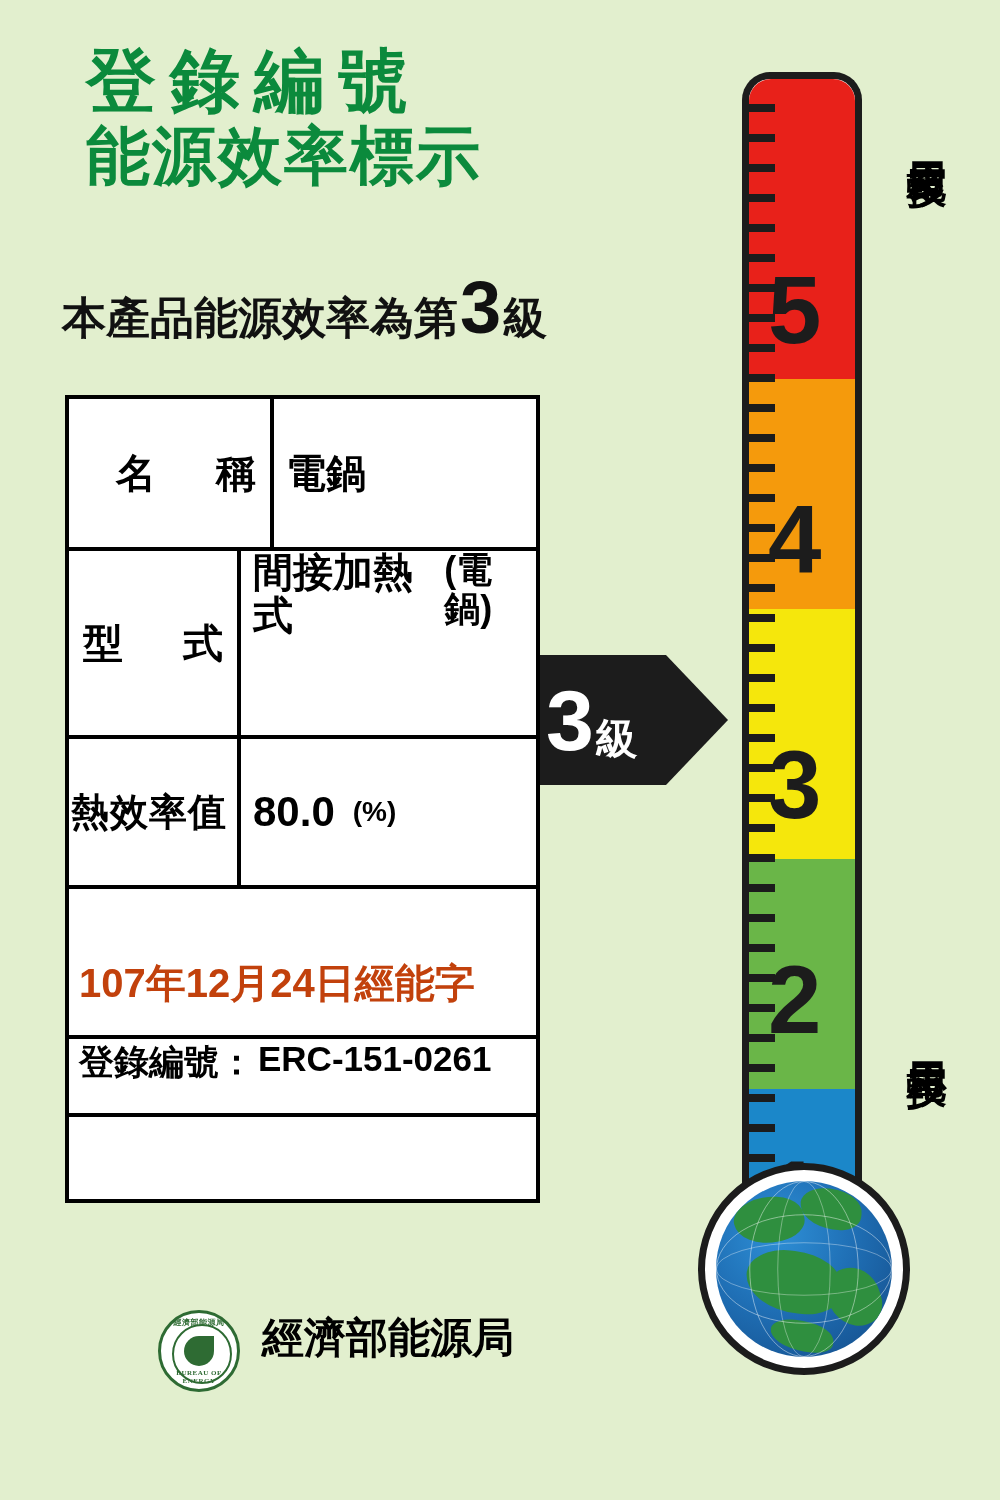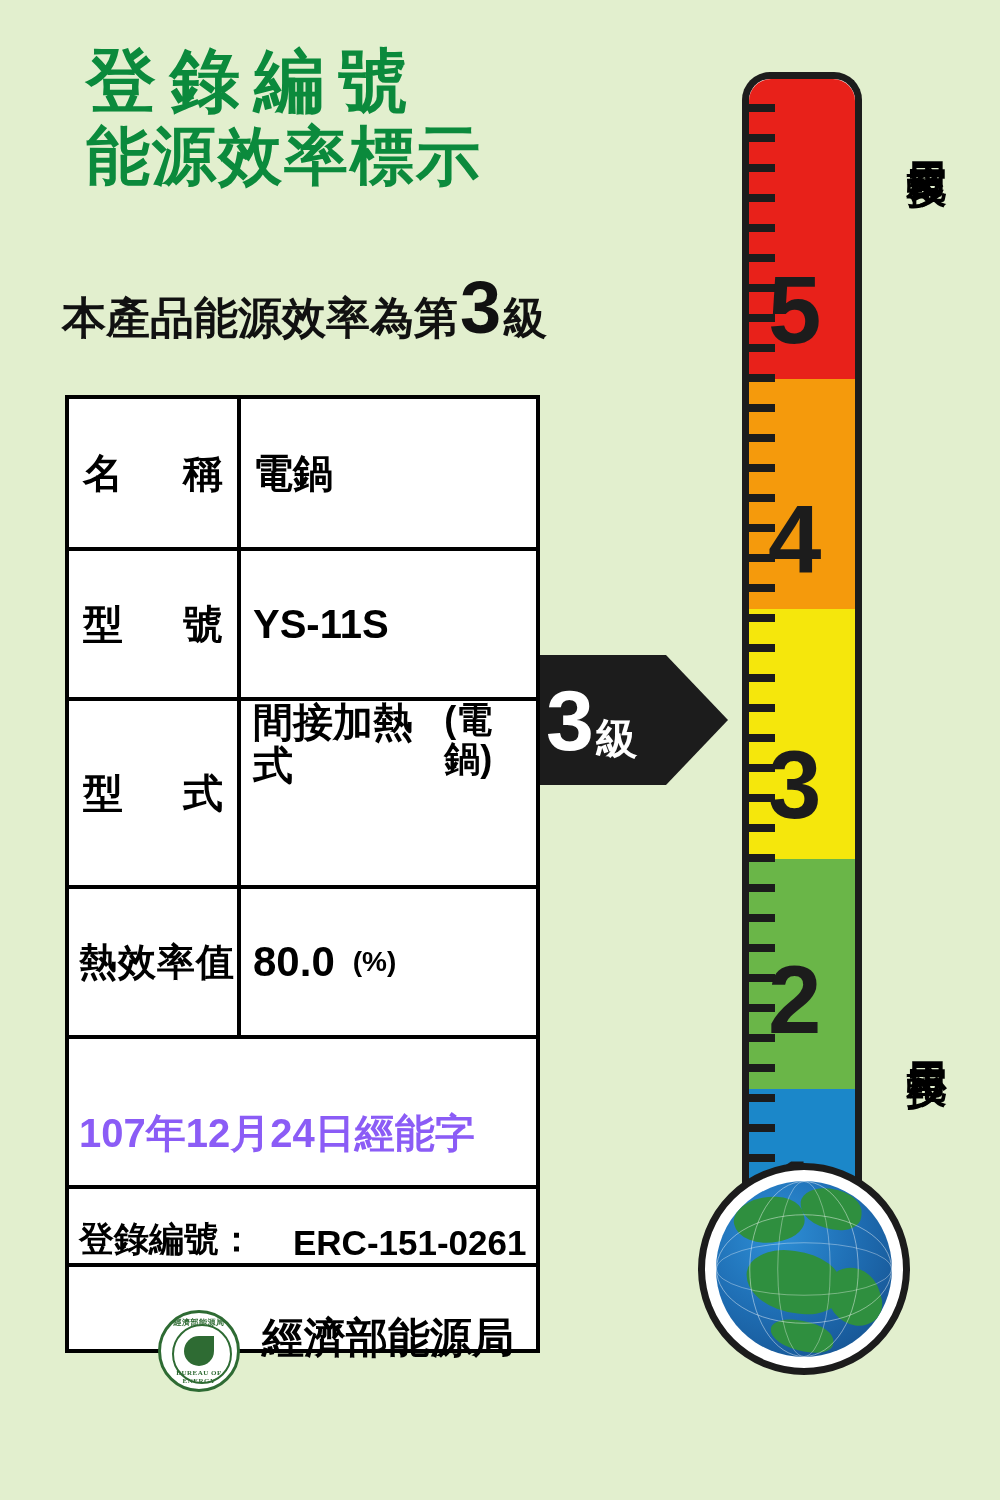--- a/index.html
+++ b/index.html
@@ -92,32 +92,32 @@
     border-right: 4px solid #000;
     display: flex;
     align-items: center;
     justify-content: flex-start;
     padding-left: 14px;
     font-size: 40px;
     font-weight: bold;
     color: #000;
     letter-spacing: 10px;
   }
-  .cell-label.tight { letter-spacing: 1px; padding-left: 10px; font-size: 38px; }
+  .cell-label.tight { letter-spacing: 1px; padding-left: 2px; font-size: 38px; }
   .cell-value {
     flex: 1;
     box-sizing: border-box;
     display: flex;
     align-items: center;
     padding-left: 12px;
     font-size: 40px;
     font-weight: bold;
     color: #000;
   }
-  .row-name    { height: 152px; }
+  .row-name    { height: 152px; padding-left: 33px; }
   .row-model   { height: 150px; }
   .row-type    { height: 188px; }
   .row-eff     { height: 150px; }
   .row-notice  { height: 150px; }
   .row-reg     { height: 78px; }
   .row-blank   { height: 82px; }
 
   .cell-value.stacked {
     flex-direction: row;
     align-items: flex-start;
@@ -132,33 +132,32 @@
   .notice-cell {
     width: 100%;
     box-sizing: border-box;
     padding: 4px 0 0 10px;
     display: flex;
     flex-direction: column;
     justify-content: center;
     font-size: 40px;
     font-weight: bold;
     line-height: 1.18;
-    color: #8b5cf6;
+    color: #c2410c;
     margin-top: 40px;
   }
   .reg-cell {
     width: 100%;
     box-sizing: border-box;
     padding-left: 10px;
     display: flex;
-    align-items: flex-end;
+    align-items: flex-start;
     font-size: 35px;
     font-weight: bold;
     color: #000;
-    gap: 35px;
   }
   .reg-cell .reg-code { margin-left: 4px; }
   .blank-cell { width: 100%; }
 
   .row-notice { border-bottom: 4px solid #000; }
   .row-reg { border-bottom: 4px solid #000; }
 
   
   .bureau {
     position: absolute;
@@ -411,24 +410,20 @@
     <span class="gs-c">級</span>
   </div>
 
   <div class="info-table">
 
     <div class="info-row row-name">
       <div class="cell-label">名　稱</div>
       <div class="cell-value">電鍋</div>
     </div>
 
-    <div class="info-row row-model">
-      <div class="cell-label">型　號</div>
-      <div class="cell-value">YS-11S</div>
-    </div>
 
     <div class="info-row row-type">
       <div class="cell-label">型　式</div>
       <div class="cell-value stacked">
         <span>間接加熱式</span>
         <span class="sub">(電鍋)</span>
       </div>
     </div>
 
     <div class="info-row row-eff">

